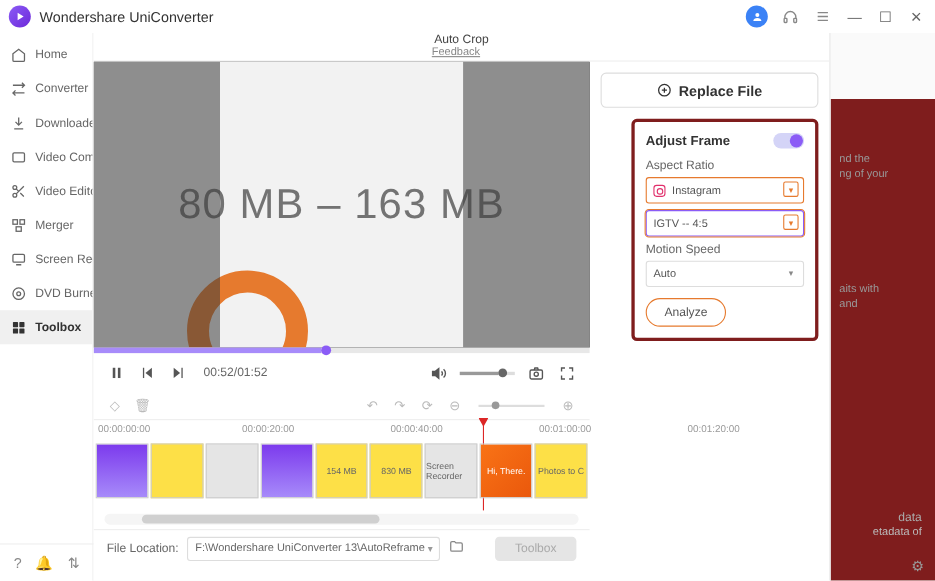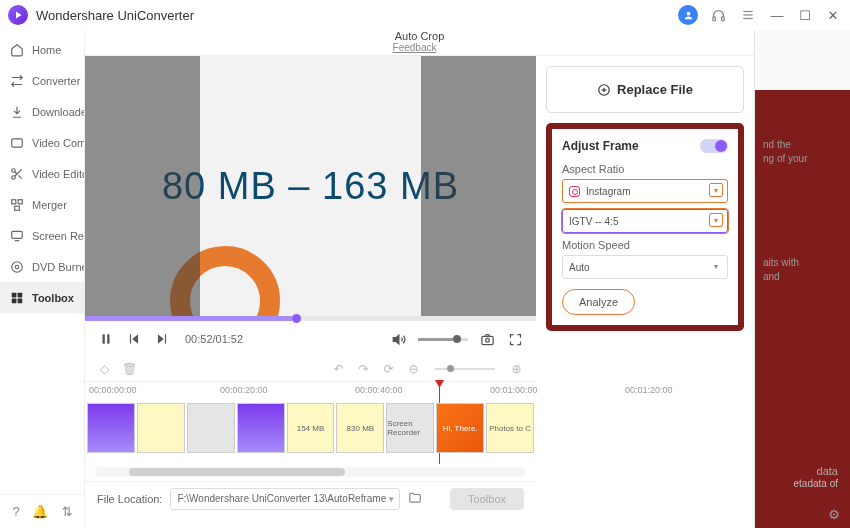--- a/index.html
+++ b/index.html
@@ -29,21 +29,21 @@
 .autocrop { position: absolute; left: 0; top: 0; width: 670px; height: 498px; background: #fff; border-right: 1px solid #e5e5e5; display: flex; flex-direction: column; }
 .ac-header { height: 26px; display: flex; align-items: center; padding: 0 10px; border-bottom: 1px solid #eee; flex-direction: column; }
 .ac-title { font-size: 11px; color: #444; flex: 1; }
 .ac-feedback { font-size: 10px; color: #888; text-decoration: underline; margin-right: 10px; cursor: pointer; }
 .ac-close { cursor: pointer; font-size: 14px; color: #666; }
 
 .ac-body { display: flex; flex: 1; overflow: hidden; }
 .video-area { flex: 1; display: flex; flex-direction: column; }
 .video-frame { position: relative; height: 260px; background: #000; margin: 0; overflow: hidden; }
 .video-bg { position: absolute; inset: 0; background: #f2f2f2; display: flex; align-items: center; justify-content: center; }
-.video-text { font-size: 38px; color: #0c4a6e; font-weight: 300; letter-spacing: 1px; }
+.video-text { font-size: 38px; color: #737373; font-weight: 300; letter-spacing: 1px; }
 .orange-ring { position: absolute; bottom: -40px; left: 85px; width: 110px; height: 110px; border: 20px solid #e67a2e; border-radius: 50%; }
 .crop-overlay-left { position: absolute; left: 0; top: 0; bottom: 0; width: 115px; background: rgba(60,60,60,0.55); }
 .crop-overlay-right { position: absolute; right: 0; top: 0; bottom: 0; width: 115px; background: rgba(60,60,60,0.55); }
 .progress-bar { height: 5px; background: #e8e8e8; position: relative; }
 .progress-fill { position: absolute; left: 0; top: 0; bottom: 0; width: 46%; background: #a78bfa; }
 .progress-knob { position: absolute; left: 46%; top: -2px; width: 9px; height: 9px; background: #8b5cf6; border-radius: 50%; }
 
 .controls { height: 36px; display: flex; align-items: center; gap: 10px; padding: 0 12px; }
 .ctrl-btn { width: 18px; height: 18px; display: flex; align-items: center; justify-content: center; color: #555; cursor: pointer; }
 .timecode { font-size: 11px; color: #666; margin-left: 4px; }
@@ -61,35 +61,35 @@
 .ruler { height: 22px; position: relative; font-size: 9px; color: #999; border-top: 1px solid #eee; }
 .tick { position: absolute; top: 3px; }
 .playhead { position: absolute; top: 0; left: 354px; width: 1px; height: 82px; background: #dc2626; }
 .playhead::before { content: ''; position: absolute; top: -2px; left: -4px; width: 9px; height: 8px; background: #dc2626; clip-path: polygon(0 0, 100% 0, 50% 100%); }
 
 .thumbs { height: 60px; display: flex; gap: 2px; padding: 0 2px; overflow: hidden; position: relative; }
 .thumb { height: 50px; flex: 1; background: #ddd; border: 1px solid #ccc; font-size: 8px; display: flex; flex-direction: column; align-items: center; justify-content: center; color: #666; overflow: hidden; }
 .thumb.purple { background: linear-gradient(#7c3aed, #a78bfa); }
 .thumb.orange { background: linear-gradient(135deg, #f97316, #ea580c); color: #fff; }
 .thumb.grey { background: #e5e5e5; }
-.thumb.white { background: #fef9c3; }
+.thumb.white { background: #fde047; }
 
 .scrollbar { height: 10px; background: #f5f5f5; margin: 4px 10px; border-radius: 5px; position: relative; }
 .scroll-thumb { position: absolute; left: 8%; width: 50%; top: 1px; bottom: 1px; background: #d0d0d0; border-radius: 4px; }
 
 .filerow { height: 34px; display: flex; align-items: center; padding: 0 12px; gap: 8px; font-size: 11px; color: #666; border-top: 1px solid #eee; }
 .file-input { flex: 0 0 230px; height: 22px; border: 1px solid #ddd; border-radius: 3px; padding: 0 6px; font-size: 10px; color: #666; display: flex; align-items: center; justify-content: space-between; }
 .file-input .chev { font-size: 9px; color: #999; }
 .export-btn { margin-left: auto; padding: 5px 18px; background: #e5e5e5; color: #aaa; border-radius: 4px; font-size: 11px; cursor: not-allowed; }
 
 
 .side { width: 218px; padding: 10px; display: flex; flex-direction: column; gap: 10px; }
-.replace-btn { height: 47px; border: 1px solid #ddd; border-radius: 5px; display: flex; align-items: center; justify-content: center; gap: 6px; font-size: 13px; font-weight: 600; color: #333; cursor: pointer; }
+.replace-btn { height: 32px; border: 1px solid #ddd; border-radius: 5px; display: flex; align-items: center; justify-content: center; gap: 6px; font-size: 13px; font-weight: 600; color: #333; cursor: pointer; }
 .replace-btn svg { width: 14px; height: 14px; }
-.panel { border: 6px solid #7f1d1d; border-radius: 5px; padding: 10px; }
+.panel { border: 3px solid #7f1d1d; border-radius: 5px; padding: 10px; margin-left: 28px; }
 .panel-head { display: flex; align-items: center; justify-content: space-between; margin-bottom: 10px; }
 .panel-title { font-size: 12px; font-weight: 600; color: #333; }
 .toggle { width: 28px; height: 14px; background: #d4d4f7; border-radius: 7px; position: relative; cursor: pointer; }
 .toggle::after { content: ''; position: absolute; right: 1px; top: 1px; width: 12px; height: 12px; background: #8b5cf6; border-radius: 50%; }
 .field-label { font-size: 11px; color: #666; margin-bottom: 4px; margin-top: 6px; }
 .select { height: 24px; border: 1px solid #ddd; border-radius: 3px; display: flex; align-items: center; padding: 0 6px; font-size: 10px; color: #555; cursor: pointer; position: relative; }
 .select.hl { border: 1px solid #e67a2e; }
 .select.hl2 { border: 1.5px solid #8b5cf6; outline: 1.5px solid #e67a2e; outline-offset: 0; }
 .select .chev { position: absolute; right: 4px; top: 3px; width: 14px; height: 14px; border: 1px solid #e67a2e; border-radius: 2px; display: flex; align-items: center; justify-content: center; font-size: 8px; color: #e67a2e; }
 .select .chev.plain { border: none; color: #888; }

